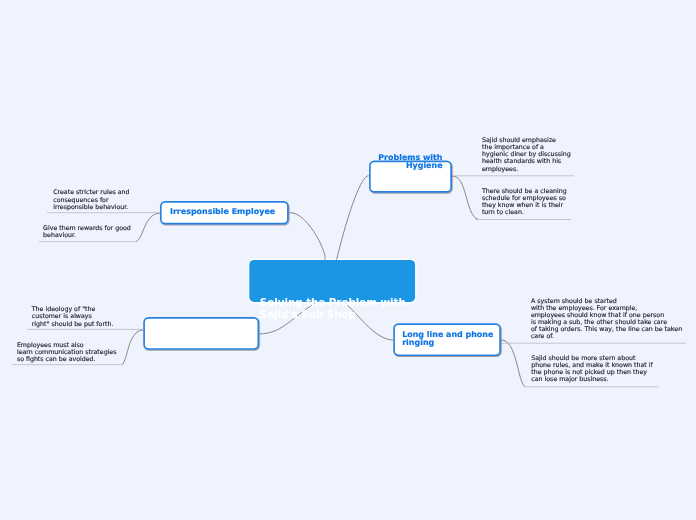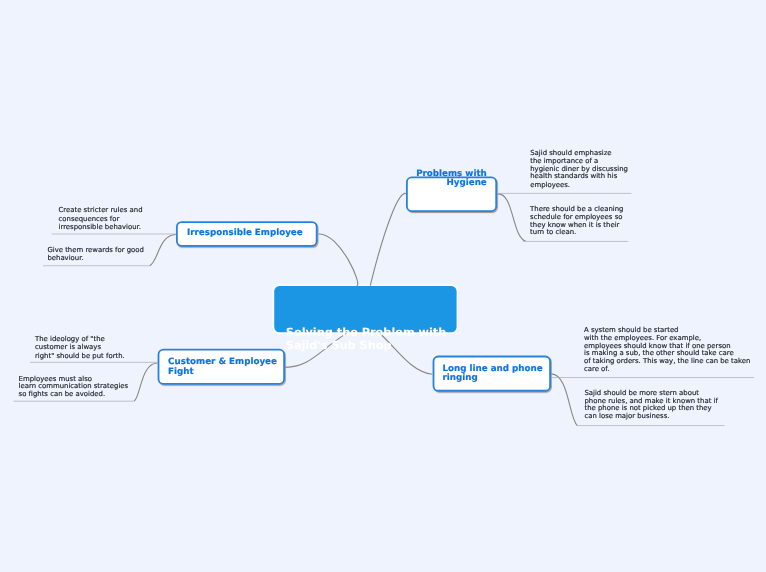--- a/index.html
+++ b/index.html
@@ -52,22 +52,20 @@
       <path d="M524.8,386.9 L658.8,386.9"></path>
     </g>
   </svg>
 
   <div class="label root-label" style="left:259.8px;top:268.6px;margin-top:27px;">Solving the Problem with
 Sajid's Sub Shop</div>
 
   <div class="label branch-label" style="left:378.3px;top:154px;text-align:right;">Problems with
 Hygiene</div>
   <div class="label branch-label" style="left:170px;top:208px;">Irresponsible Employee</div>
-  <div class="label branch-label" style="left:152.8px;top:325.4px;">Customer &amp; Employee
-Fight</div>
   <div class="label branch-label" style="left:402.2px;top:331px;">Long line and phone
 ringing</div>
 
   <div class="leaf" style="left:482px;top:136px;">Sajid should emphasize
 the importance of a
 hygienic diner by discussing
 health standards with his
 employees.</div>
   <div class="leaf" style="left:481.9px;top:186.7px;">There should be a cleaning
 schedule for employees so

